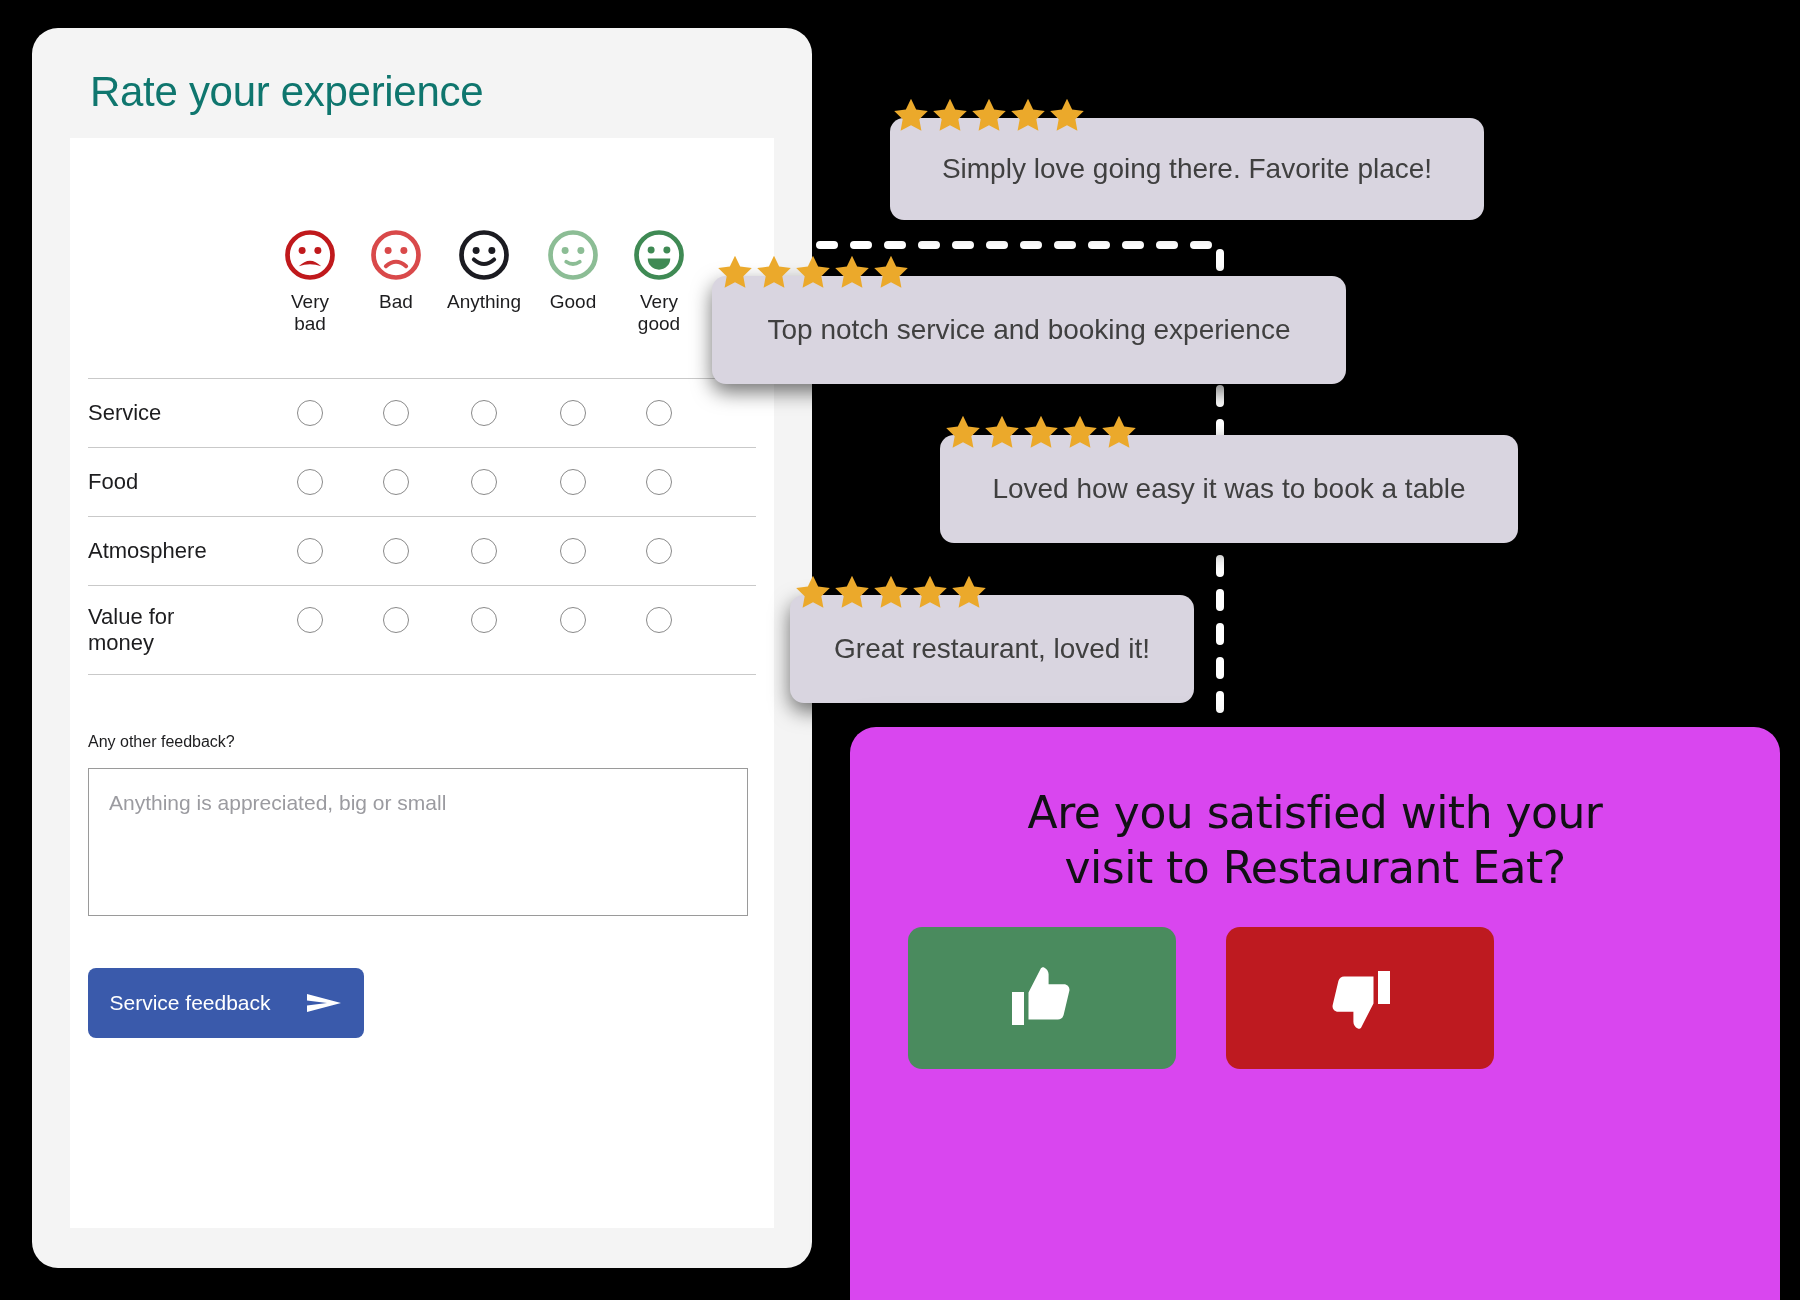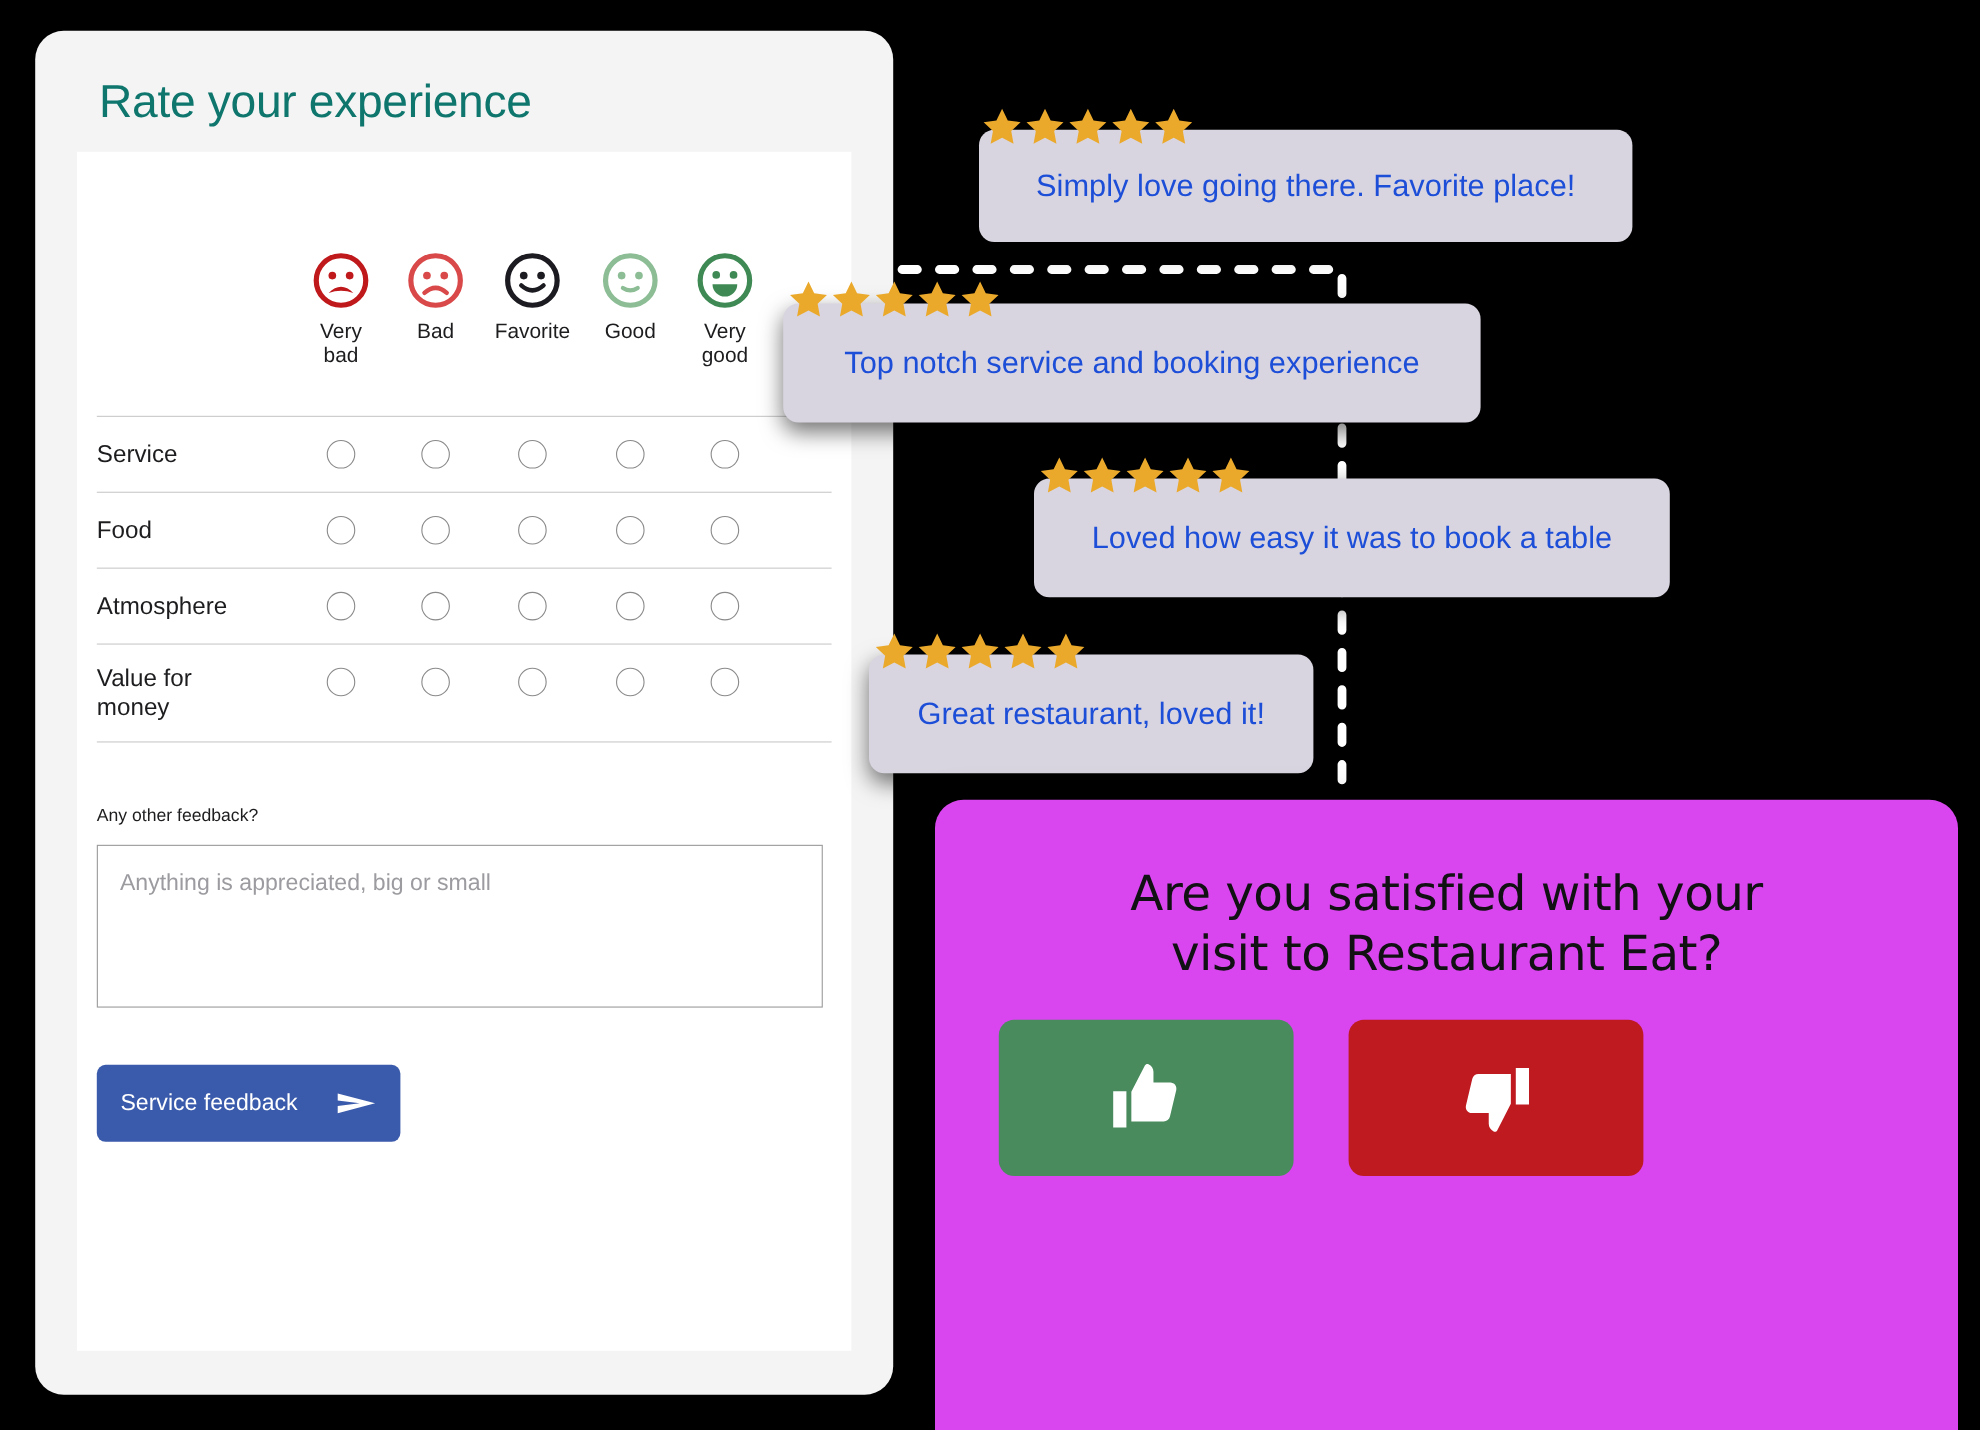--- a/index.html
+++ b/index.html
@@ -78,21 +78,21 @@
   
   .right-stage{position:absolute;left:700px;top:0;width:1100px;height:1300px;}
   .dotline{position:absolute;}
 
   .review-card{
     position:absolute;background:#d9d5e0;border-radius:14px;
     box-shadow:0 8px 20px rgba(0,0,0,.55);
   }
   .review-text{
     position:absolute;left:0;right:0;top:50%;transform:translateY(-50%);
-    text-align:center;font-size:28px;color:#1d4ed8;padding:0 34px;
+    text-align:center;font-size:28px;color:#404040;padding:0 34px;
     box-sizing:border-box;
   }
   .stars{
     position:absolute;display:flex;gap:-2px;
   }
   .star-svg{display:block;margin-right:-3px;}
 
   
   .cta-panel{
     position:absolute;left:850px;top:727px;width:930px;height:615px;
@@ -144,21 +144,21 @@
         <div class="face-label"><span>Bad</span></div>
       </div>
 
       <div class="face-col" style="left:366px;">
         <svg class="face-svg" width="54" height="54" viewBox="0 0 48 48">
           <circle cx="24" cy="24" r="20" fill="none" stroke="#1b1b21" stroke-width="4.2"></circle>
           <circle cx="17" cy="20" r="3.1" fill="#1b1b21"></circle>
           <circle cx="31" cy="20" r="3.1" fill="#1b1b21"></circle>
           <path d="M15 28 Q24 36 33 28" fill="none" stroke="#1b1b21" stroke-width="3.6" stroke-linecap="round"></path>
         </svg>
-        <div class="face-label"><span>Favorite</span></div>
+        <div class="face-label"><span>Anything</span></div>
       </div>
 
       <div class="face-col" style="left:455px;">
         <svg class="face-svg" width="54" height="54" viewBox="0 0 48 48">
           <circle cx="24" cy="24" r="20" fill="none" stroke="#8cbd95" stroke-width="4.2"></circle>
           <circle cx="17" cy="20" r="3.1" fill="#8cbd95"></circle>
           <circle cx="31" cy="20" r="3.1" fill="#8cbd95"></circle>
           <path d="M18 30 Q24 34 30 30" fill="none" stroke="#8cbd95" stroke-width="3.4" stroke-linecap="round"></path>
         </svg>
         <div class="face-label"><span>Good</span></div>

